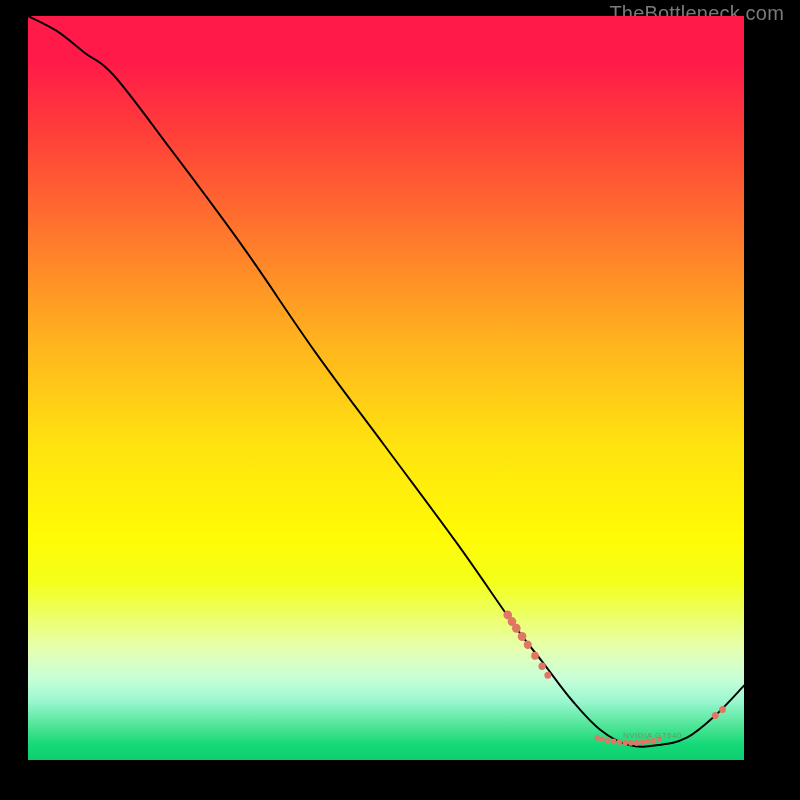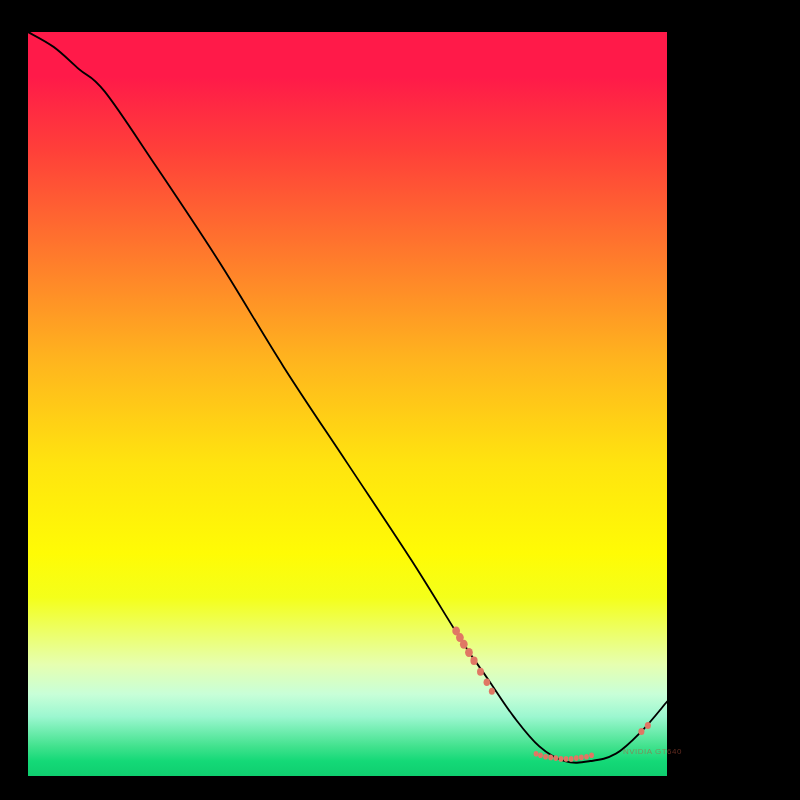--- a/index.html
+++ b/index.html
@@ -23,22 +23,22 @@
     right: 16px;
     color: #7a7a7a;
     font-size: 20px;
     font-weight: 400;
     letter-spacing: 0.2px;
     user-select: none;
   }
   .plot-area {
     position: absolute;
     left: 28px;
-    top: 32px;
-    width: 639px;
+    top: 16px;
+    width: 716px;
     height: 744px;
     
     background: linear-gradient(
       to bottom,
       #ff1a49 0%,
       #ff1a49 6%,
       #ff4039 16%,
       #ff7a2c 30%,
       #ffb41e 44%,
       #ffe40f 58%,
@@ -79,20 +79,21 @@
     letter-spacing: 0.5px;
     white-space: nowrap;
     pointer-events: none;
   }
 </style>
 </head>
 <body>
 
 <div class="stage">
 
+  <div class="watermark">TheBottleneck.com</div>
 
   <div class="plot-area">
 
     <svg class="curve" viewBox="0 0 744 744" preserveAspectRatio="none">
       <path id="curve-path" class="curve-path" d="M 0.0 0.0 C 5.4 2.7, 19.0 8.2, 29.8 14.9 C 40.5 21.6, 48.8 29.2, 59.5 37.2 C 70.2 45.2, 73.2 42.1, 89.3 59.5 C 105.4 76.9, 124.7 103.1, 148.8 133.9 C 172.9 164.7, 196.4 194.5, 223.2 230.6 C 250.0 266.8, 270.8 298.6, 297.6 334.8 C 324.4 371.0, 345.2 396.7, 372.0 431.5 C 398.8 466.3, 422.3 496.1, 446.4 528.2 C 470.5 560.4, 489.8 588.7, 505.9 610.1 C 522.0 631.5, 525.0 633.9, 535.7 647.3 C 546.4 660.7, 554.7 672.4, 565.4 684.5 C 576.2 696.5, 584.5 706.2, 595.2 714.2 C 605.9 722.3, 614.2 726.4, 625.0 729.1 C 635.7 731.8, 644.0 730.5, 654.7 729.1 C 665.4 727.8, 673.8 727.0, 684.5 721.7 C 695.2 716.3, 703.5 708.7, 714.2 699.4 C 725.0 690.0, 738.6 675.0, 744.0 669.6"></path>
       <g id="markers-group">
           <circle cx="498.5" cy="598.9" r="4.5" class="marker"></circle>
           <circle cx="502.9" cy="605.6" r="4.5" class="marker"></circle>
           <circle cx="507.4" cy="612.3" r="4.5" class="marker"></circle>
           <circle cx="513.4" cy="620.5" r="4.5" class="marker"></circle>

